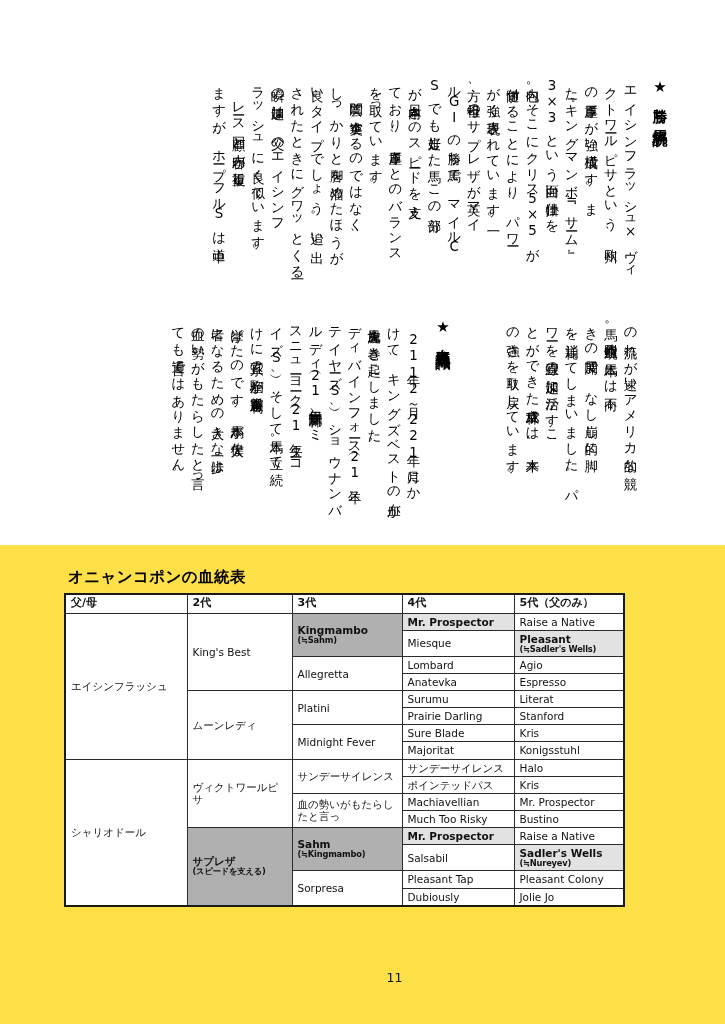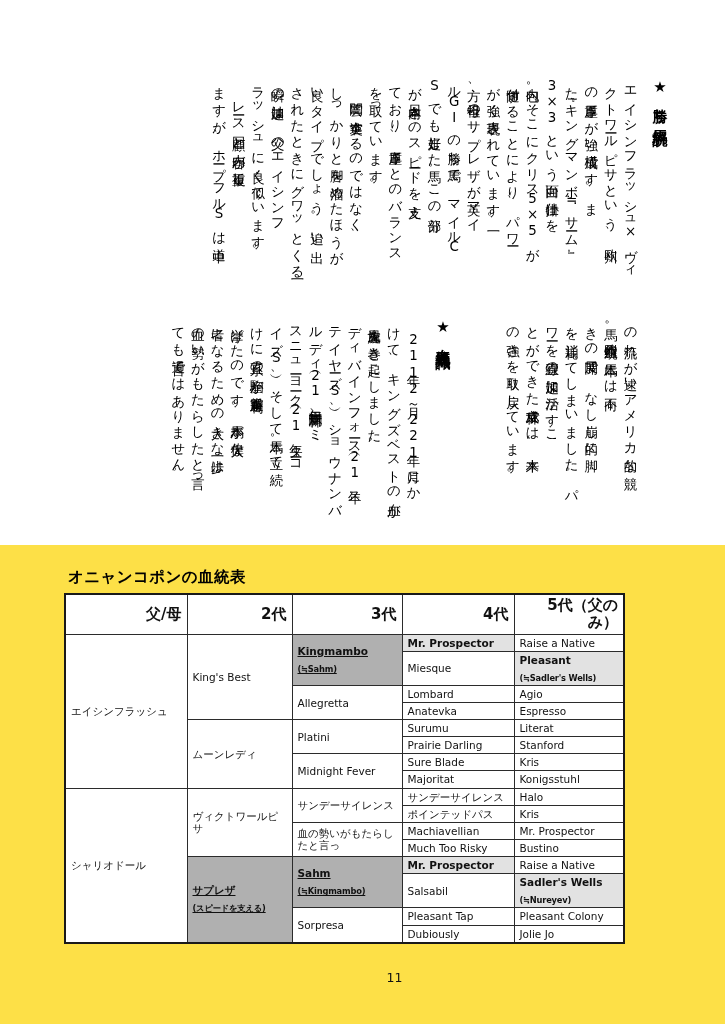--- a/index.html
+++ b/index.html
@@ -92,33 +92,33 @@
     padding: 2px 5px;
     vertical-align: middle;
     line-height: 1.15;
     color: #111;
     background: #ffffff;
     height: 17px;
     box-sizing: border-box;
     overflow: hidden;
   }
   #ped-table th {
-    text-align: right;
+    text-align: left;
     font-weight: bold;
-    font-size: 15px;
+    font-size: 11px;
     height: 19px;
   }
-  td.hl-dark  { background: #b0b0b0 !important; text-decoration: underline; }
+  td.hl-dark  { background: #b0b0b0 !important; }
   td.hl-light { background: #e2e2e2 !important; }
   td.bold     { font-weight: bold; }
   .sub {
     display: block;
     font-size: 8.3px;
     font-weight: bold;
-    margin-top: 8px;
+    margin-top: 0px;
     letter-spacing: -0.2px;
   }
 
   #ped-note {
     position: absolute;
     left: 64px; top: 392px;
     font-family: "DejaVu Sans", "Liberation Sans", sans-serif;
     font-size: 10.5px;
     color: #111;
     letter-spacing: 0.1px;

